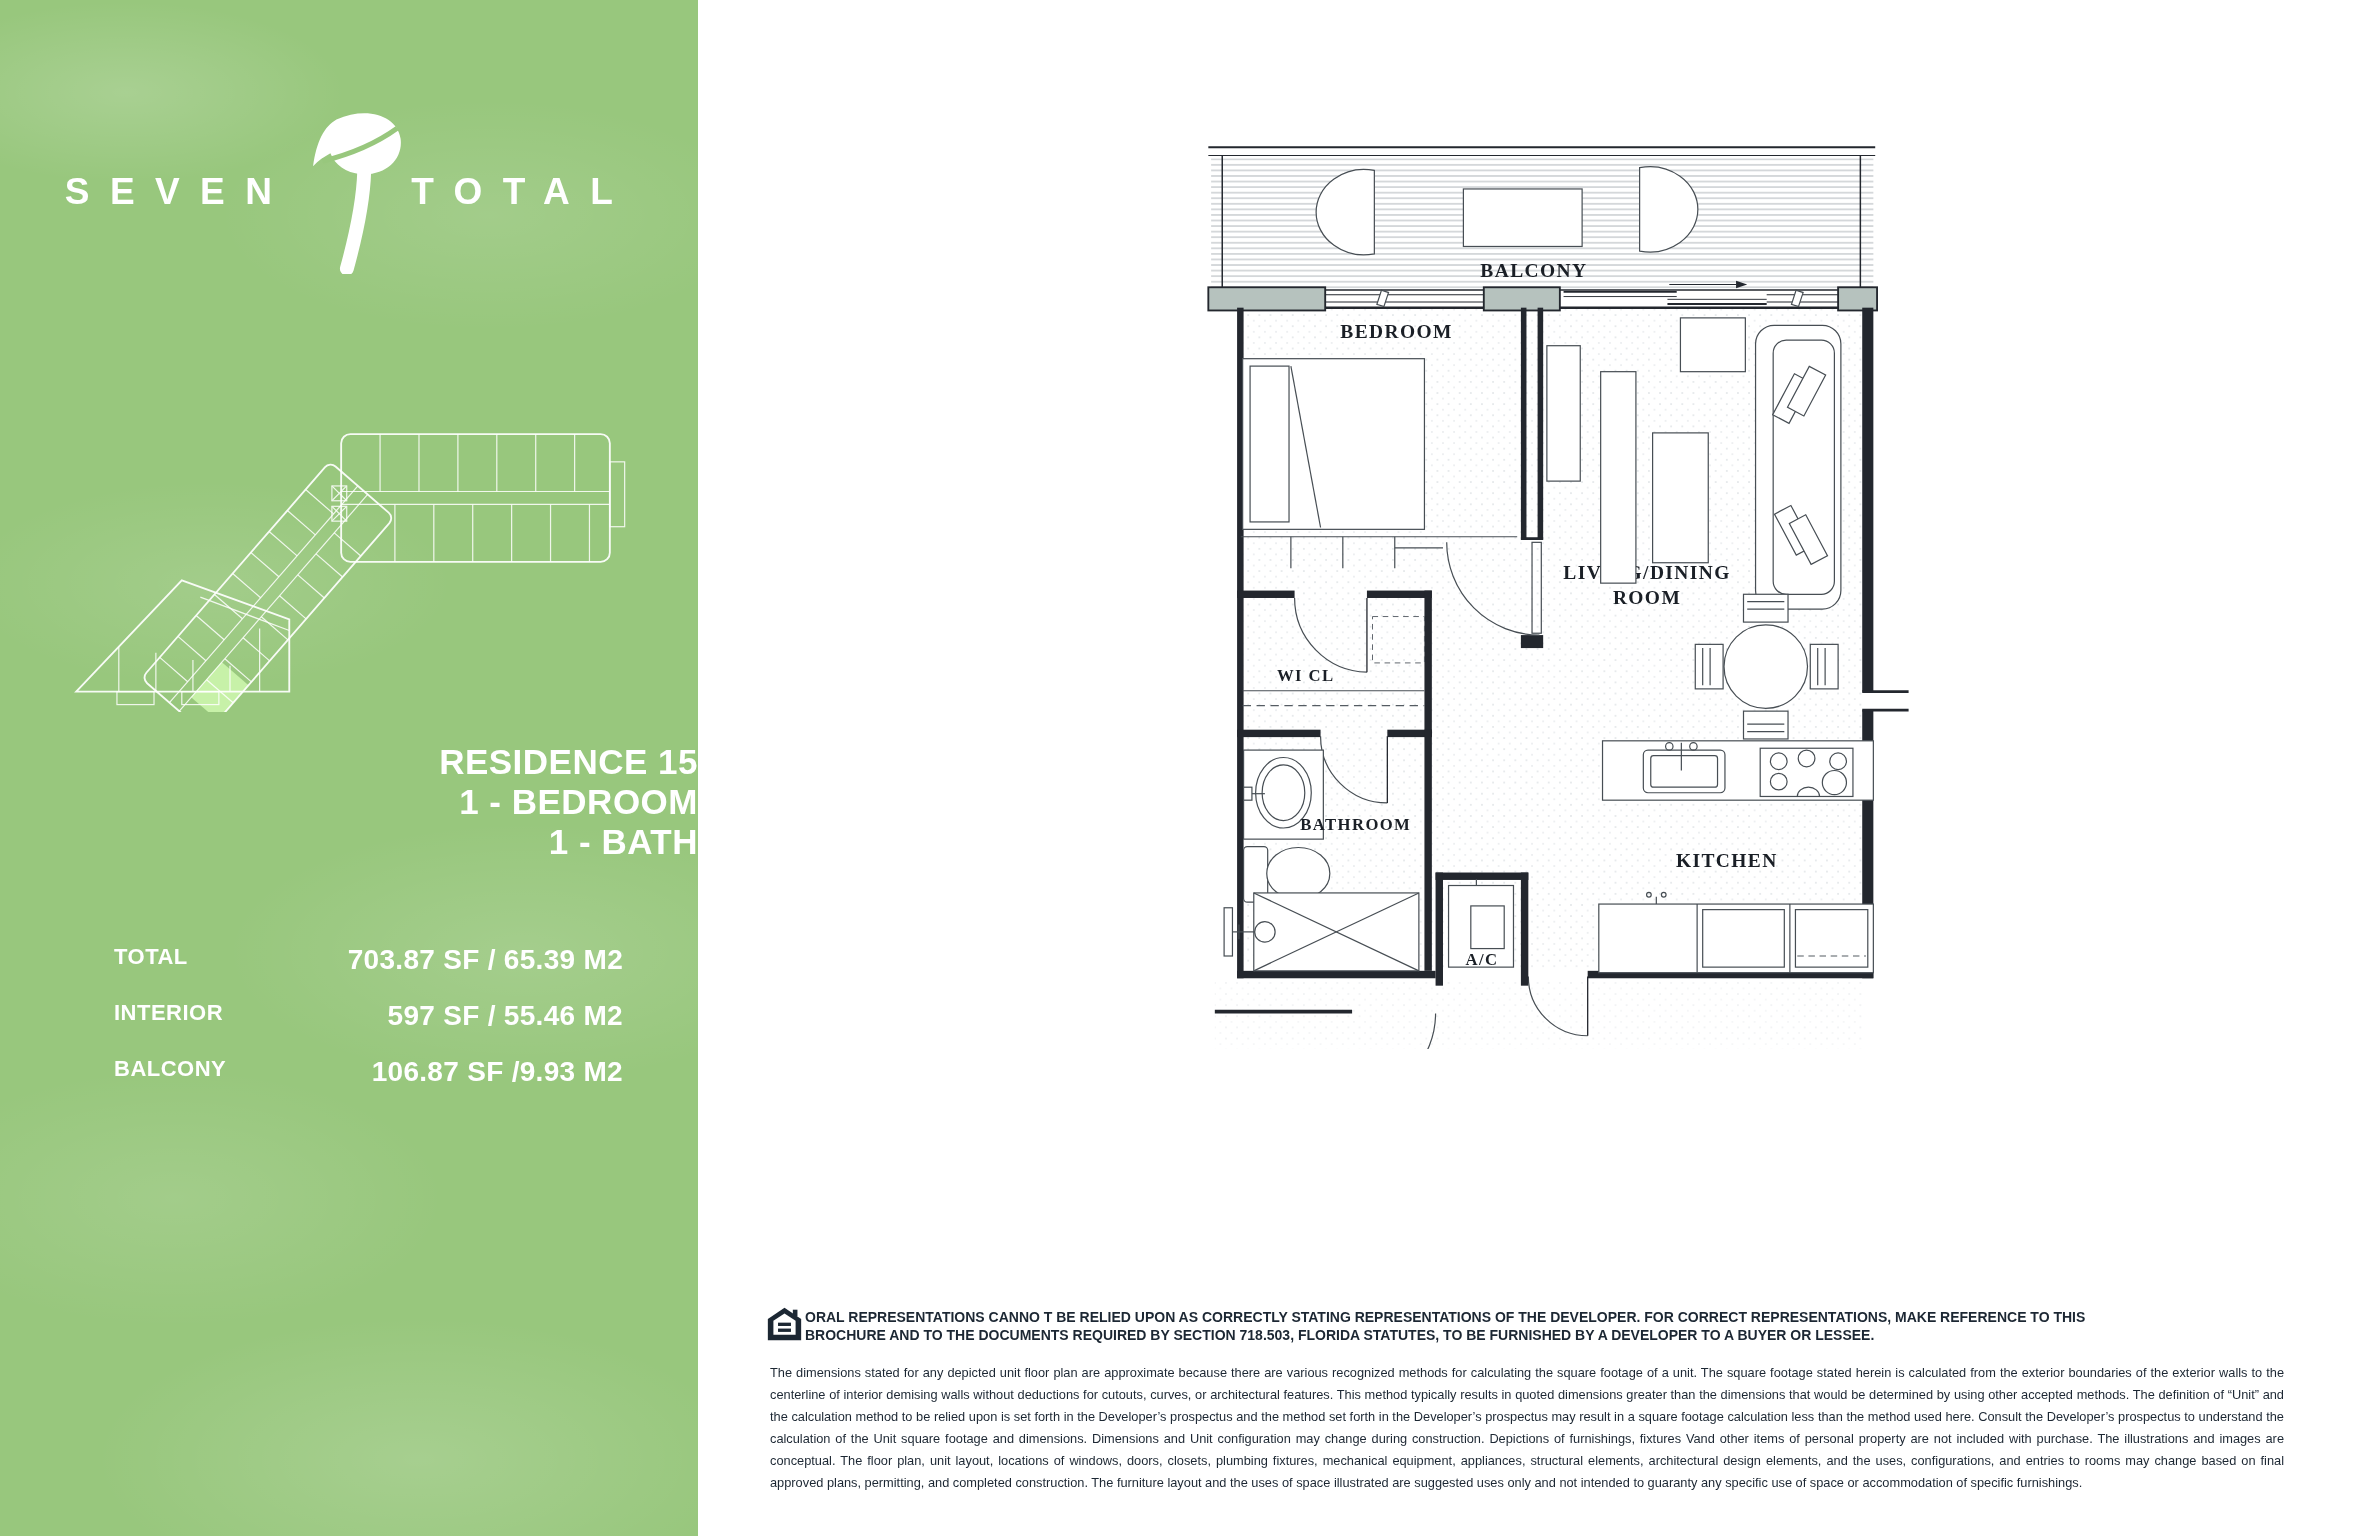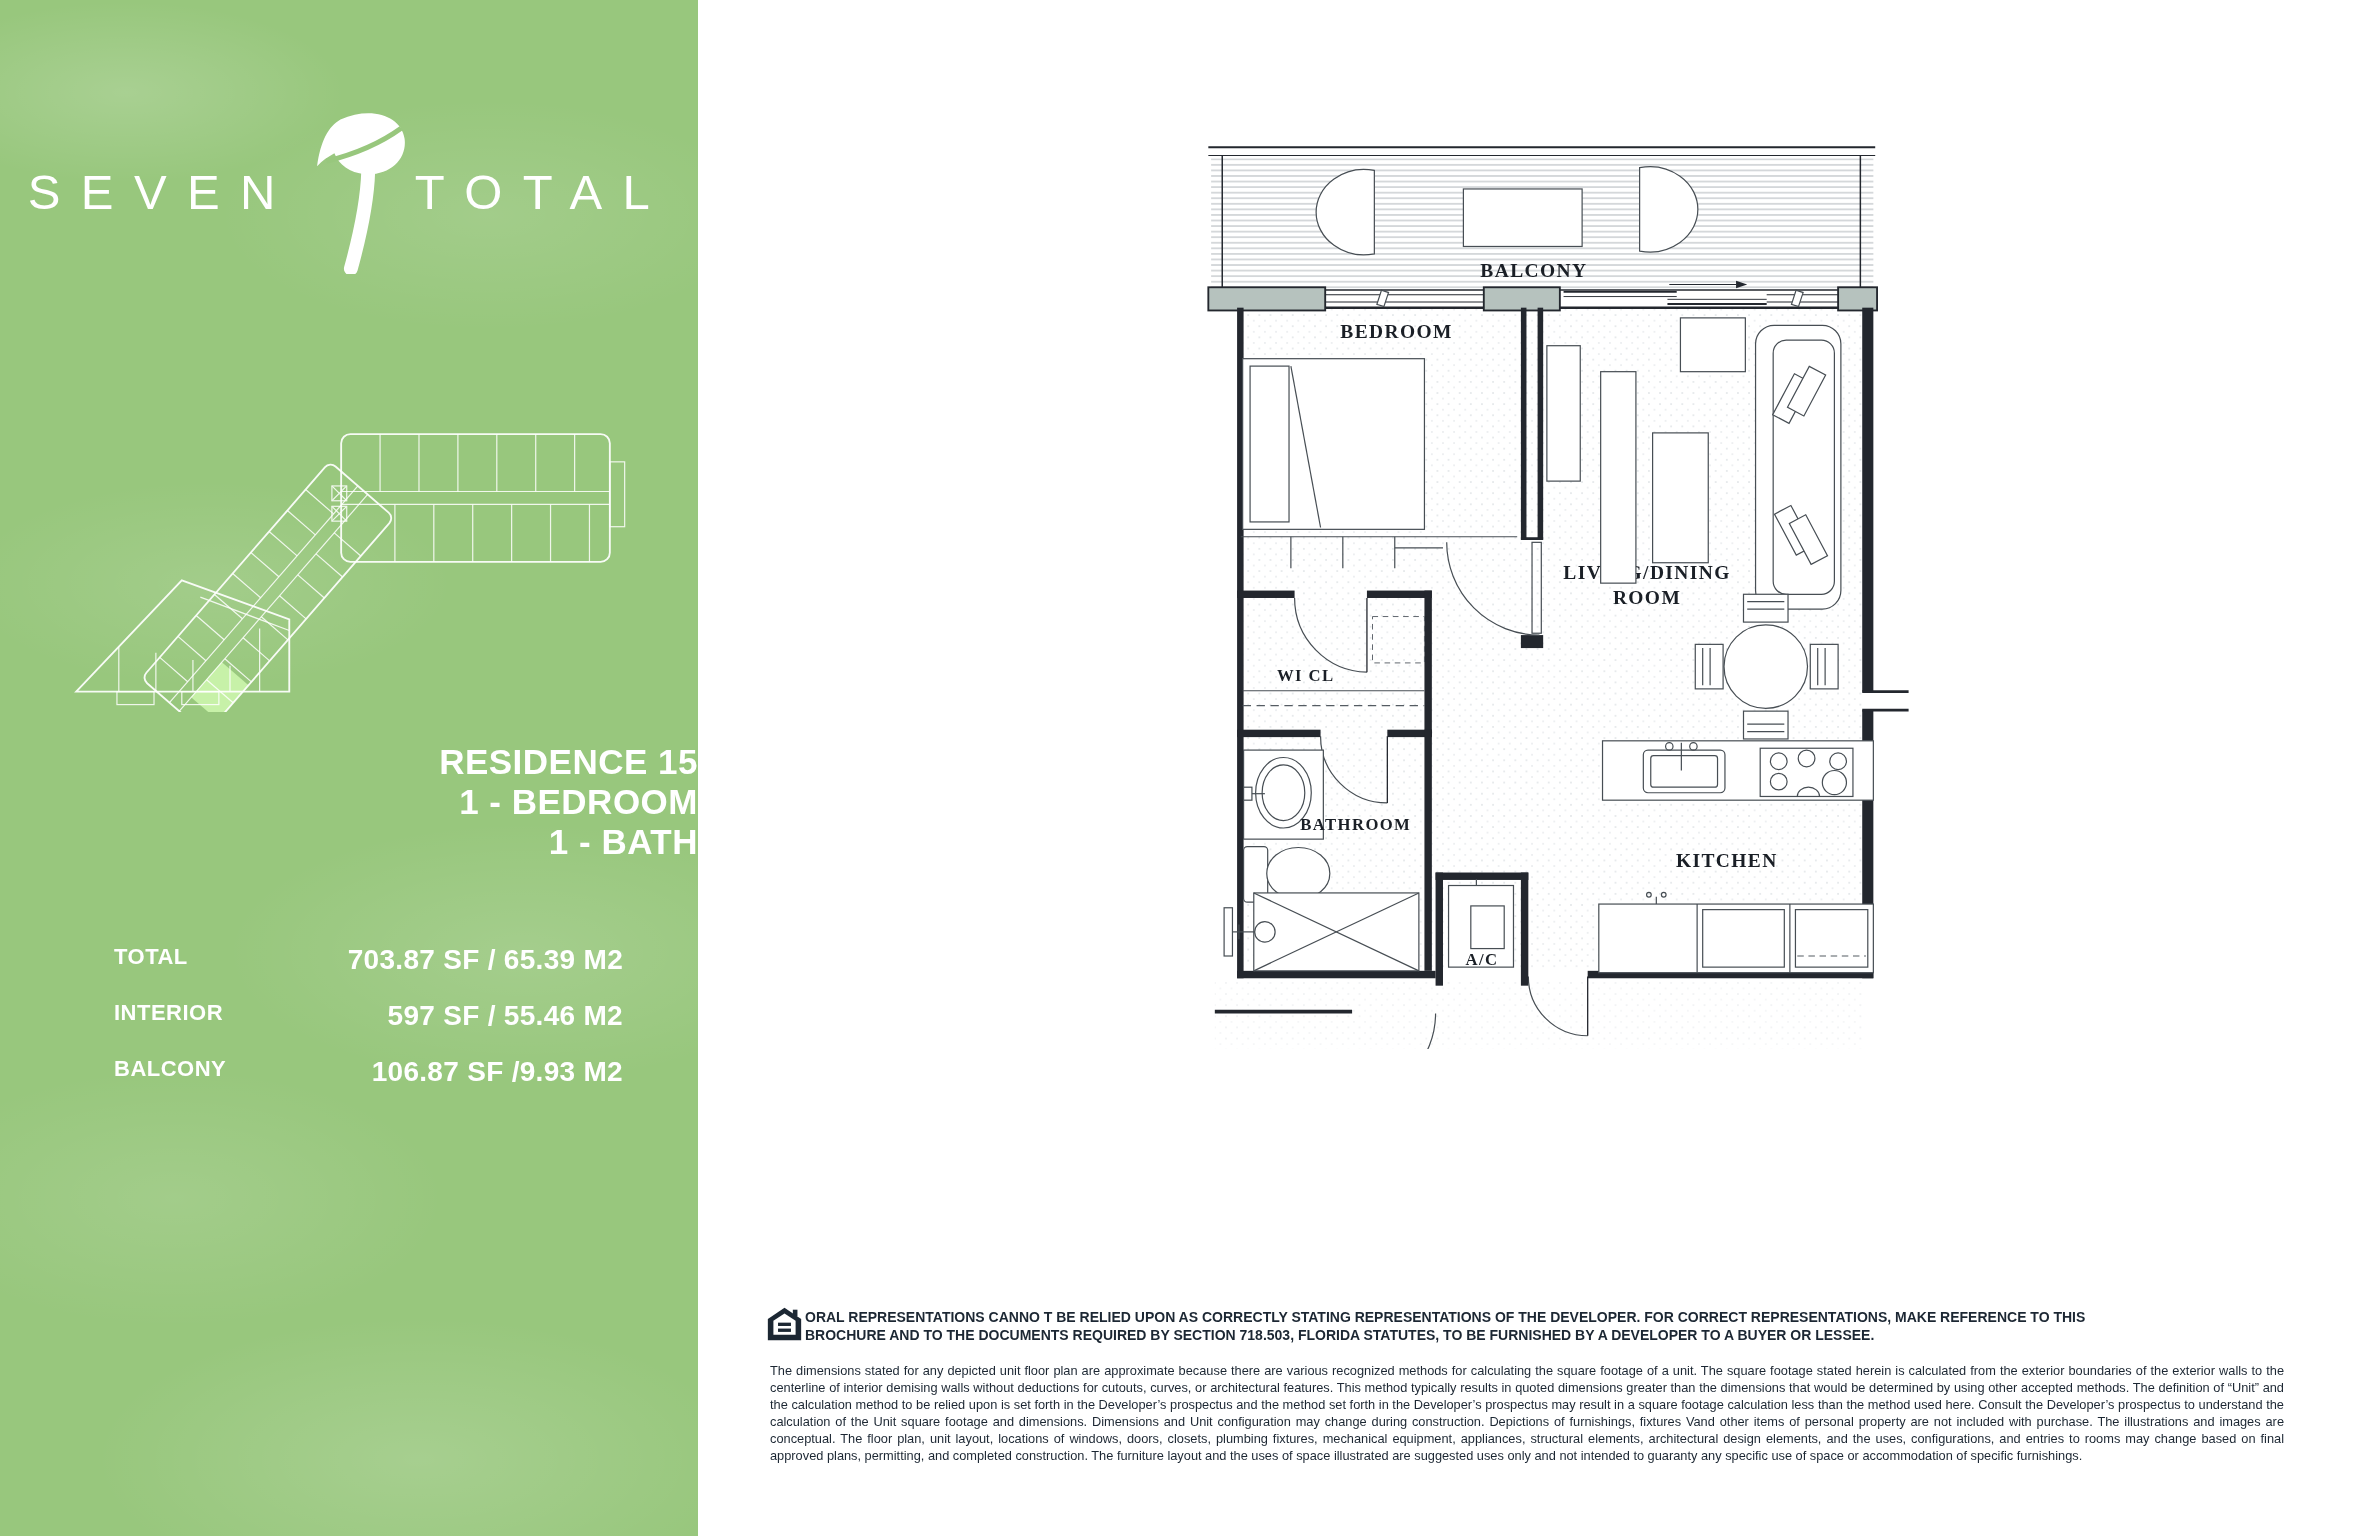--- a/index.html
+++ b/index.html
@@ -8,21 +8,21 @@
   
   #sidebar{position:absolute;left:0;top:0;width:698px;height:1536px;background:#98c77d;
     background-image:
       radial-gradient(ellipse 315px 130px at 18% 6%, rgba(255,255,255,.16), rgba(255,255,255,0) 70%),
       radial-gradient(ellipse 390px 167px at 70% 14%, rgba(255,255,255,.10), rgba(255,255,255,0) 70%),
       radial-gradient(ellipse 352px 148px at 30% 38%, rgba(255,255,255,.10), rgba(255,255,255,0) 70%),
       radial-gradient(ellipse 427px 186px at 75% 62%, rgba(255,255,255,.12), rgba(255,255,255,0) 70%),
       radial-gradient(ellipse 390px 186px at 25% 78%, rgba(255,255,255,.10), rgba(255,255,255,0) 70%),
       radial-gradient(ellipse 464px 204px at 60% 95%, rgba(255,255,255,.14), rgba(255,255,255,0) 70%);}
   #logo-row{position:absolute;left:0;top:109px;width:698px;display:flex;align-items:center;justify-content:center;}
-  .logo-word{color:#fff;font-size:49px;font-weight:normal;letter-spacing:20.4px;text-indent:0;text-align:right;}
+  .logo-word{color:#fff;font-size:37px;font-weight:bold;letter-spacing:20.4px;text-indent:0;text-align:right;}
   .logo-word.right{margin-left:-5.6px;}
   #logo-mark{width:104px;height:165px;margin:0 5.6px 0 15px;flex:0 0 auto;}
   #keyplan{position:absolute;left:61px;top:397px;}
   .kp{stroke:#ffffff;stroke-width:2;fill:none;opacity:.92;}
   .kp-thin{stroke:#ffffff;stroke-width:1.3;fill:none;opacity:.85;}
   #res-block{position:absolute;left:0;top:742px;width:698px;text-align:center;color:#fff;}
   #res-block div{font-size:35px;font-weight:bold;line-height:40px;letter-spacing:0.5px;text-align:right;}
   #metrics{position:absolute;left:102px;top:944px;width:521px;color:#fff;}
   .mrow{position:relative;height:56px;}
   .mrow .ml{position:absolute;left:12px;top:0;font-size:22px;font-weight:bold;letter-spacing:0.5px;}
@@ -34,21 +34,21 @@
   .fix{stroke:#474e54;stroke-width:1.3;fill:#ffffff;}
   .fixn{stroke:#474e54;stroke-width:1.3;fill:none;}
   .roomlbl{font-family:"Liberation Serif","DejaVu Serif",serif;font-weight:bold;fill:#1a1f26;
            font-size:21px;letter-spacing:1.5px;text-anchor:middle;}
   .roomlbl.small{font-size:18px;}
   
   #legal{position:absolute;left:805px;top:1308px;width:1364px;color:#1c2733;
          font-size:14px;font-weight:bold;line-height:18px;}
   #eho{position:absolute;left:766px;top:1306px;}
   #fineprint{position:absolute;left:770px;top:1362px;width:1514px;color:#1c2733;
-         font-size:12.8px;line-height:17px;text-align:justify;}
+         font-size:12.8px;line-height:22px;text-align:justify;}
 </style>
 </head>
 <body>
 
 <div id="page">
 
   <div id="sidebar">
 
     <div id="logo-row">
       <span class="logo-word">SEVEN</span>

